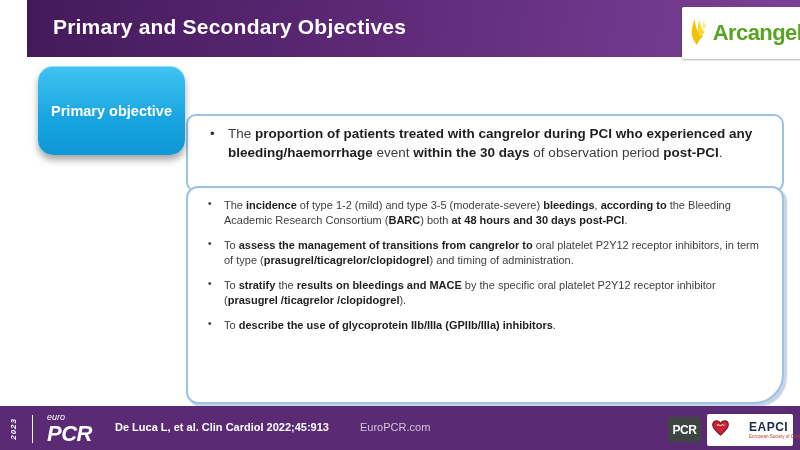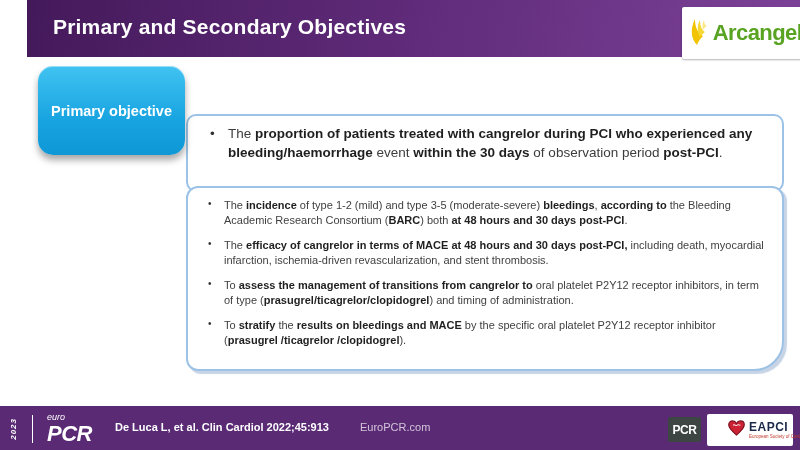--- a/index.html
+++ b/index.html
@@ -40,21 +40,21 @@
     box-sizing:border-box;z-index:2;
   }
   .primary-box{
     position:absolute;left:38px;top:66px;width:147px;height:89px;border-radius:15px;
     background:linear-gradient(180deg,#41c3f1 0%,#18a4e1 60%,#0f97d6 100%);
     box-shadow:0 5px 7px rgba(0,0,0,.35), inset 0 1px 0 rgba(255,255,255,.45);
     color:#ffffff;font-weight:bold;font-size:14.5px;
   }
   
   .secondary-panel{
-    position:absolute;left:186px;top:186px;width:598px;height:185px;background:#fff;
+    position:absolute;left:186px;top:186px;width:598px;height:218px;background:#fff;
     border:2px solid #9cc2e5;border-radius:12px 12px 30px 12px;box-sizing:border-box;
     padding:10px 14px 3px 14px;
     box-shadow:3px 3px 1px rgba(130,160,200,.45);
   }
   .secondary-panel ul{margin:0;padding:0;list-style:none;}
   .secondary-panel li{
     position:relative;padding-left:22px;font-size:11px;line-height:1.32;color:#3f3f3f;
     margin-bottom:11px;
   }
   .secondary-panel li::before{content:"\2022";position:absolute;left:6px;top:-1px;color:#333;font-size:10px;}
@@ -82,21 +82,21 @@
   .footer-site{
     position:absolute;left:360px;top:15px;color:rgba(255,255,255,.72);font-size:11px;
   }
   .pcr-badge{
     position:absolute;left:668px;top:11px;width:33px;height:25px;background:#3d4643;
     color:#fff;font-weight:bold;font-size:12px;display:flex;align-items:center;
     justify-content:center;border-radius:2px;letter-spacing:-.5px;
   }
   .eapci-badge{
     position:absolute;left:707px;top:8px;width:86px;height:32px;background:#ffffff;
-    display:flex;align-items:center;gap:4px;padding:0 21px;box-sizing:border-box;border-radius:2px;
+    display:flex;align-items:center;gap:20px;padding:0 5px;box-sizing:border-box;border-radius:2px;
   }
   .eapci-col{display:flex;flex-direction:column;line-height:1;}
   .eapci-name{font-size:12px;font-weight:bold;color:#1b2a4a;letter-spacing:.5px;}
   .eapci-tagline{font-size:4.5px;color:#c0392b;margin-top:2px;white-space:nowrap;}
 </style>
 </head>
 <body>
 
 <div class="slide">
 
@@ -119,23 +119,23 @@
         <li><span>The </span><span class="b">proportion of patients treated with cangrelor during PCI who experienced any bleeding/haemorrhage</span><span> event </span><span class="b">within the 30 days</span><span> of observation period </span><span class="b">post-PCI</span><span>.</span></li>
       </ul>
   </div>
   <div class="cap-box primary-box">
     <span>Primary objective</span>
   </div>
 
   <div class="secondary-panel">
     <ul>
         <li><span>The </span><span class="b">incidence</span><span> of type 1-2 (mild) and type 3-5 (moderate-severe) </span><span class="b">bleedings</span><span>, </span><span class="b">according to</span><span> the Bleeding Academic Research Consortium (</span><span class="b">BARC</span><span>) both </span><span class="b">at 48 hours and 30 days post-PCI</span><span>.</span></li>
-        <li><span>The </span><span class="b">efficacy of cangrelor in terms of MACE at 48 hours and 30 days post-PCI,</span><span> including death, myocardial infarction, ischemia-driven revascularization, and stent thrombosis.</span></li>
         <li><span>To </span><span class="b">assess the management of transitions from cangrelor to</span><span> oral platelet P2Y12 receptor inhibitors, in term of type (</span><span class="b">prasugrel/ticagrelor/clopidogrel</span><span>) and timing of administration.</span></li>
         <li><span>To </span><span class="b">stratify</span><span> the </span><span class="b">results on bleedings and MACE</span><span> by the specific oral platelet P2Y12 receptor inhibitor (</span><span class="b">prasugrel /ticagrelor /clopidogrel</span><span>).</span></li>
+        <li><span>To </span><span class="b">describe the use of glycoprotein IIb/IIIa (GPIIb/IIIa) inhibitors</span><span>.</span></li>
       </ul>
   </div>
 
   <div class="footer">
     <div class="europcr-logo">
       <span class="europcr-year">2023</span>
       <span class="europcr-divider"></span>
       <span class="europcr-stack">
         <span class="europcr-euro">euro</span>
         <span class="europcr-pcr">PCR</span>

